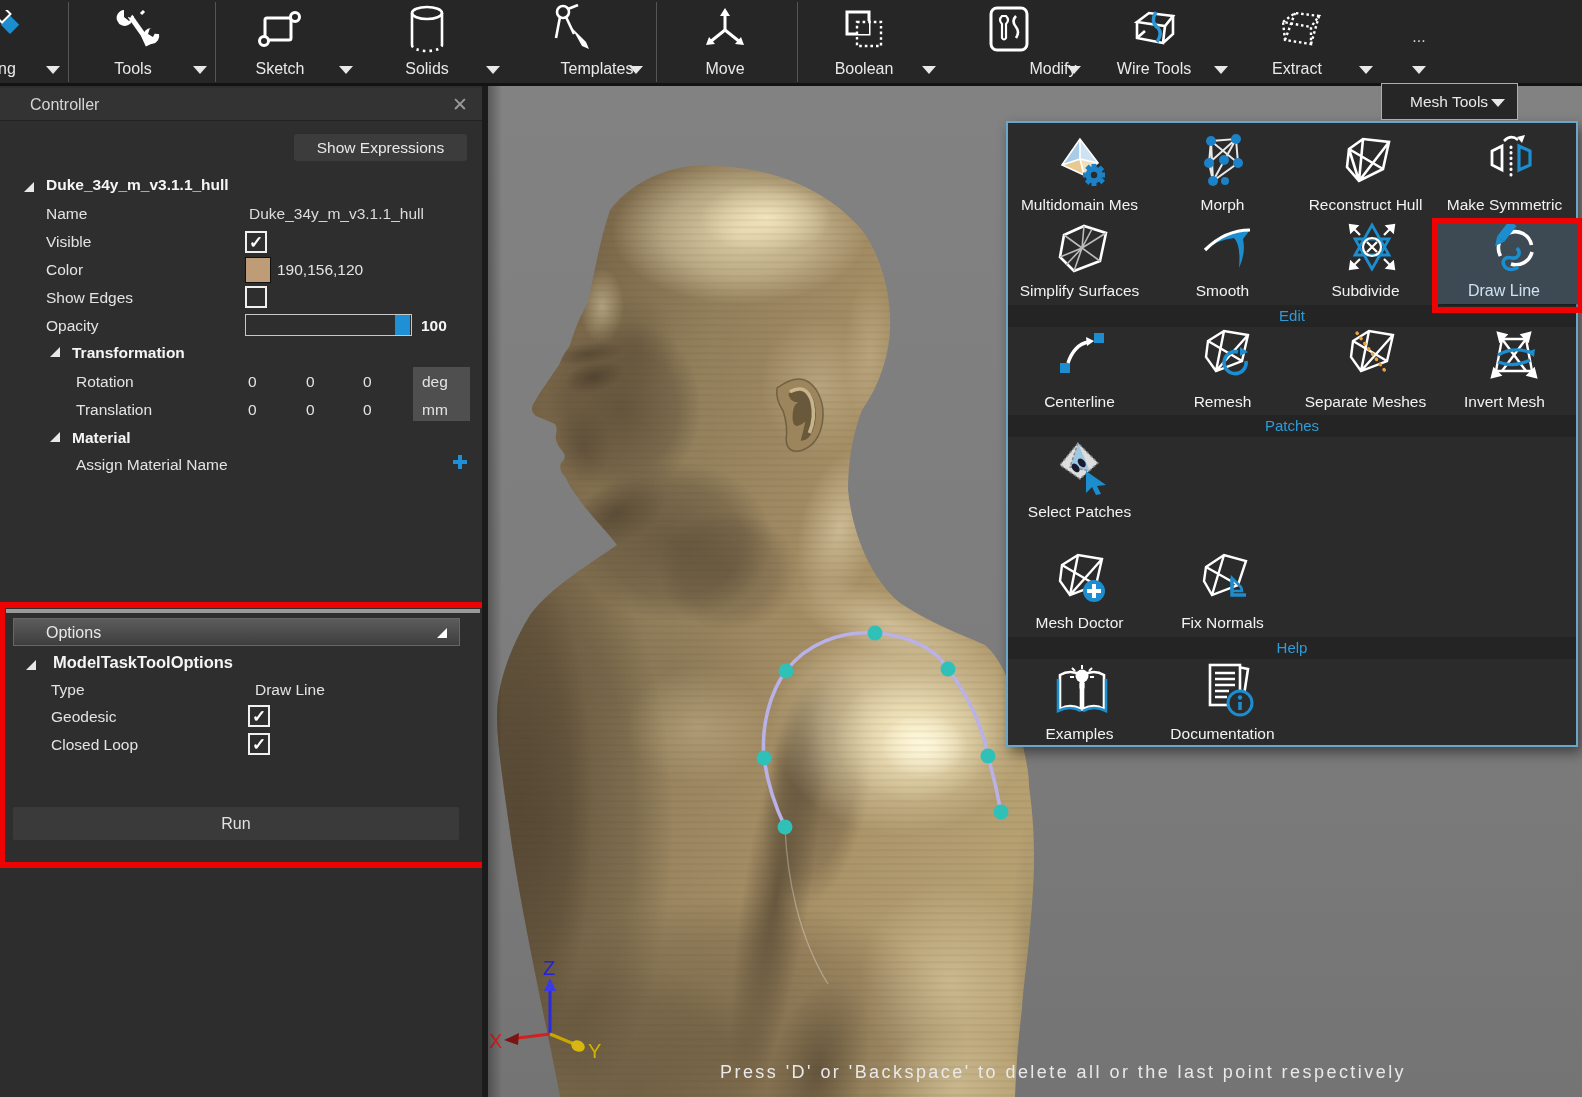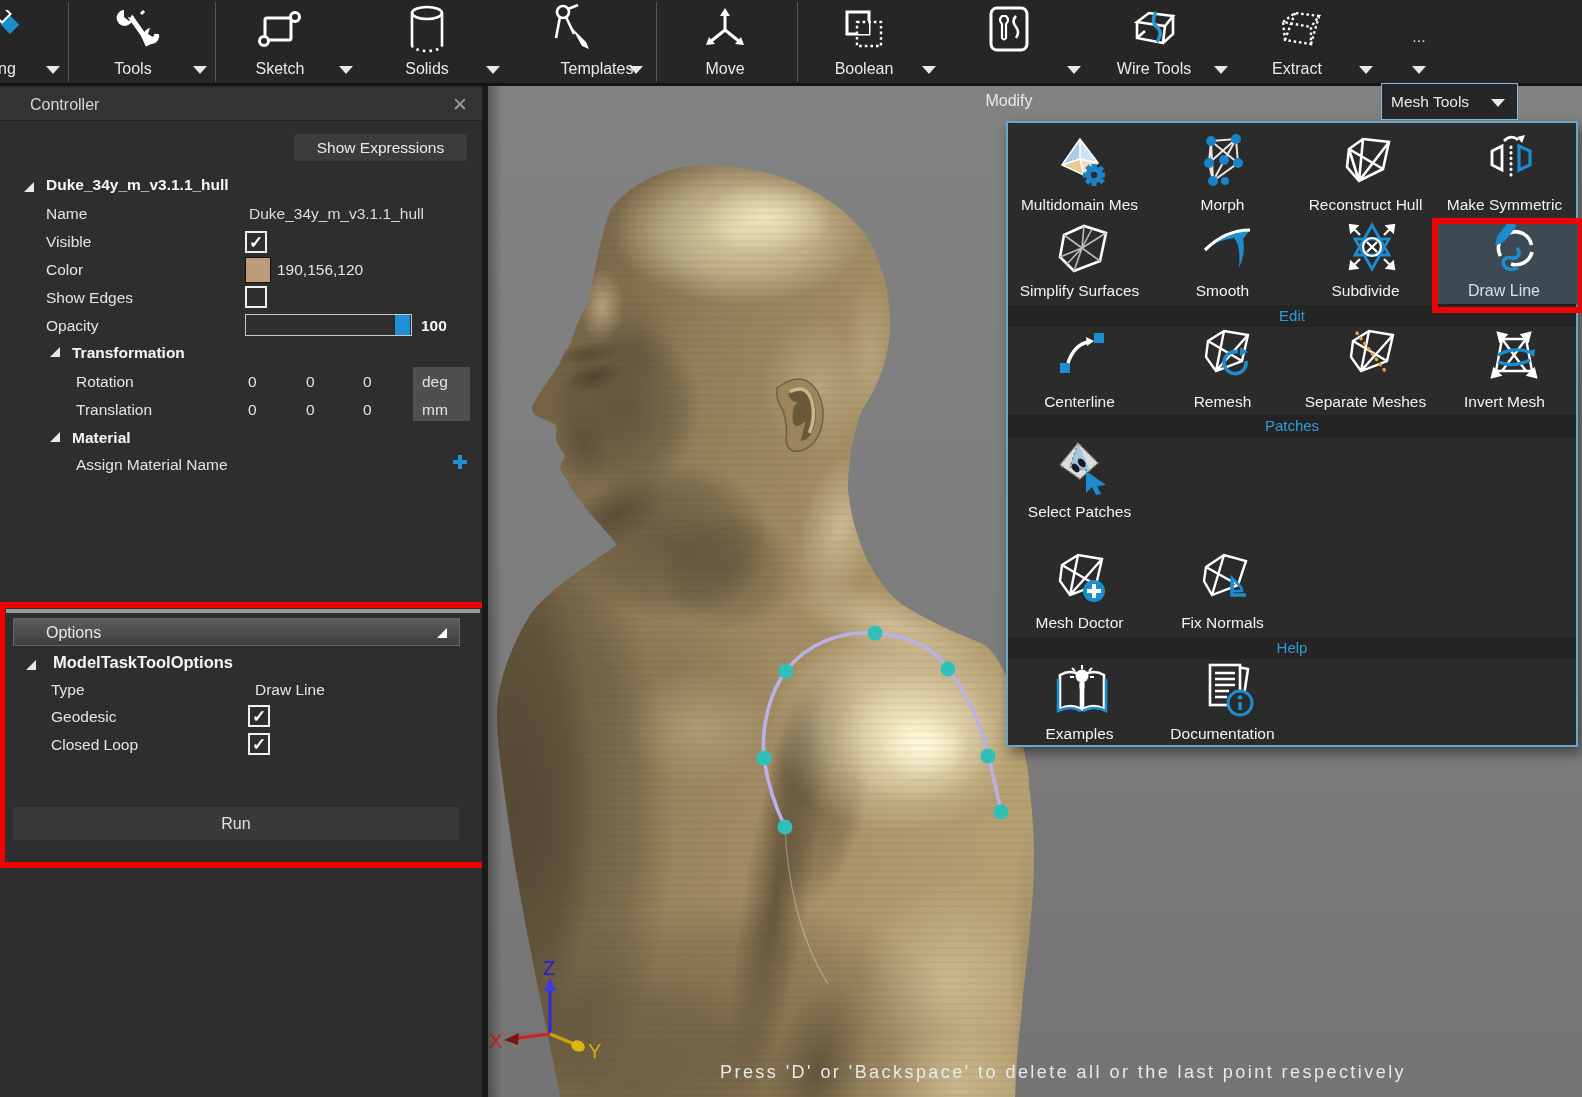--- a/index.html
+++ b/index.html
@@ -21,21 +21,21 @@
 .cb{position:absolute;width:22px;height:22px;border:2px solid #f0f0f0;background:#2e2e2e;color:#fff;font-size:17px;font-weight:bold;text-align:center;line-height:19px;}
 #gutter{left:482px;top:86px;width:6px;height:1011px;background:#1b1b1b;z-index:21;}
 
 #optionsbox{position:absolute;left:0px;top:516px;width:488px;height:266px;border:6px solid #ee0202;border-left-width:5px;background:#2e2e2e;}
 #optheader{position:absolute;left:8px;top:10px;width:447px;height:28px;background:linear-gradient(#5c5c5c,#3e3e3e);border:1px solid #666;color:#e8e8e8;font-size:16px;line-height:27px;padding-left:32px;}
 #runbtn{position:absolute;left:8px;top:199px;width:446px;height:33px;background:#3a3a3a;border-radius:2px;color:#e0e0e0;font-size:16px;text-align:center;line-height:33px;}
 
 #viewport{left:488px;top:86px;width:1094px;height:1011px;background:linear-gradient(to bottom,#828282 0%,#7d7d7d 55%,#747474 100%);z-index:1;overflow:hidden;}
 #statustext{position:absolute;left:232px;top:976px;color:#e9e9e9;font-size:18px;letter-spacing:2.45px;white-space:nowrap;z-index:5;}
 
-#meshbtn{left:1381px;top:83px;width:137px;height:37px;background:#262626;border:1px solid #88b8d8;color:#e9e9e9;font-size:15.5px;line-height:35px;text-align:left;padding-left:9px;z-index:31;}
+#meshbtn{left:1381px;top:83px;width:137px;height:37px;background:#262626;border:1px solid #88b8d8;color:#e9e9e9;font-size:15.5px;line-height:35px;text-align:left;padding-left:28px;z-index:31;}
 #meshbtn .tbarrow{top:15px;right:12px;}
 #meshpanel{left:1006px;top:121px;width:572px;height:626px;background:#2b2b2b;border:2px solid #6aa6c8;box-shadow:4px 6px 12px rgba(0,0,0,0.45);z-index:25;}
 .mcell{position:absolute;width:143px;text-align:center;color:#f2f2f2;font-size:15.5px;}
 .mlabel{position:absolute;width:160px;left:50%;transform:translateX(-50%);text-align:center;}
 .msec{position:absolute;left:0;width:568px;background:#242424;color:#2f9cd8;font-size:15px;text-align:center;height:22px;line-height:22px;}
 #dlcell{position:absolute;left:430px;top:101px;width:140px;height:80px;background:#3d4a53;box-shadow:2px 3px 4px rgba(0,0,0,0.35);}
 #dlred{position:absolute;left:424px;top:95px;width:152px;height:95px;border:6px solid #ee0202;}
 </style>
 </head>
 <body>
@@ -215,21 +215,21 @@
 <rect x="13" y="13" width="13" height="13" fill="#262626" stroke="none"></rect>
 <rect x="14" y="14" width="24" height="24" fill="none" stroke="#fff" stroke-width="2.4" stroke-dasharray="2.6 3"></rect>
 </svg>
 <div class="tblabel" style="left:834px;width:60px;">Boolean</div>
 <span class="tbarrow" style="left:922px;"></span>
 <svg class="abs" style="left:987px;top:6px" width="44" height="46" viewBox="0 0 44 46">
 <rect x="4" y="2" width="36" height="42" rx="6" fill="none" stroke="#fff" stroke-width="3"></rect>
 <path d="M15 10 q-4 4 0 8 l0 14 q2 3 4 0 l0 -14 q4 -4 0 -8 z" fill="none" stroke="#fff" stroke-width="2.2"></path>
 <path d="M29 10 q-5 5 0 11 q4 5 0 11" fill="none" stroke="#fff" stroke-width="2.6"></path>
 </svg>
-<div class="tblabel" style="left:979px;width:60px;margin-top:32px;">Modify</div>
+<div class="tblabel" style="left:1023px;width:60px;">Modify</div>
 <span class="tbarrow" style="left:1067px;"></span>
 <svg class="abs" style="left:1129px;top:10px" width="50" height="40" viewBox="0 0 50 40">
 <path d="M8 12 L20 3 L44 6 L36 16 Z" fill="none" stroke="#fff" stroke-width="2.6"></path>
 <path d="M8 12 L8 28 L34 33 L36 16 M34 33 L44 24 L44 6 M8 28 L16 21" fill="none" stroke="#fff" stroke-width="2.6"></path>
 <path d="M27 2 q-6 10 2 16 q5 5 -1 14" fill="none" stroke="#2a96d4" stroke-width="3.4"></path>
 </svg>
 <div class="tblabel" style="left:1114px;width:80px;">Wire Tools</div>
 <span class="tbarrow" style="left:1214px;"></span>
 <svg class="abs" style="left:1273px;top:10px" width="50" height="40" viewBox="0 0 50 40">
 <path d="M10 12 L22 3 L46 6 L38 17 L38 34 L12 30 L10 12 L38 17 M12 30 L22 3 M46 6 L38 34" fill="none" stroke="#fff" stroke-width="2.4" stroke-dasharray="2.5 2.8"></path>

